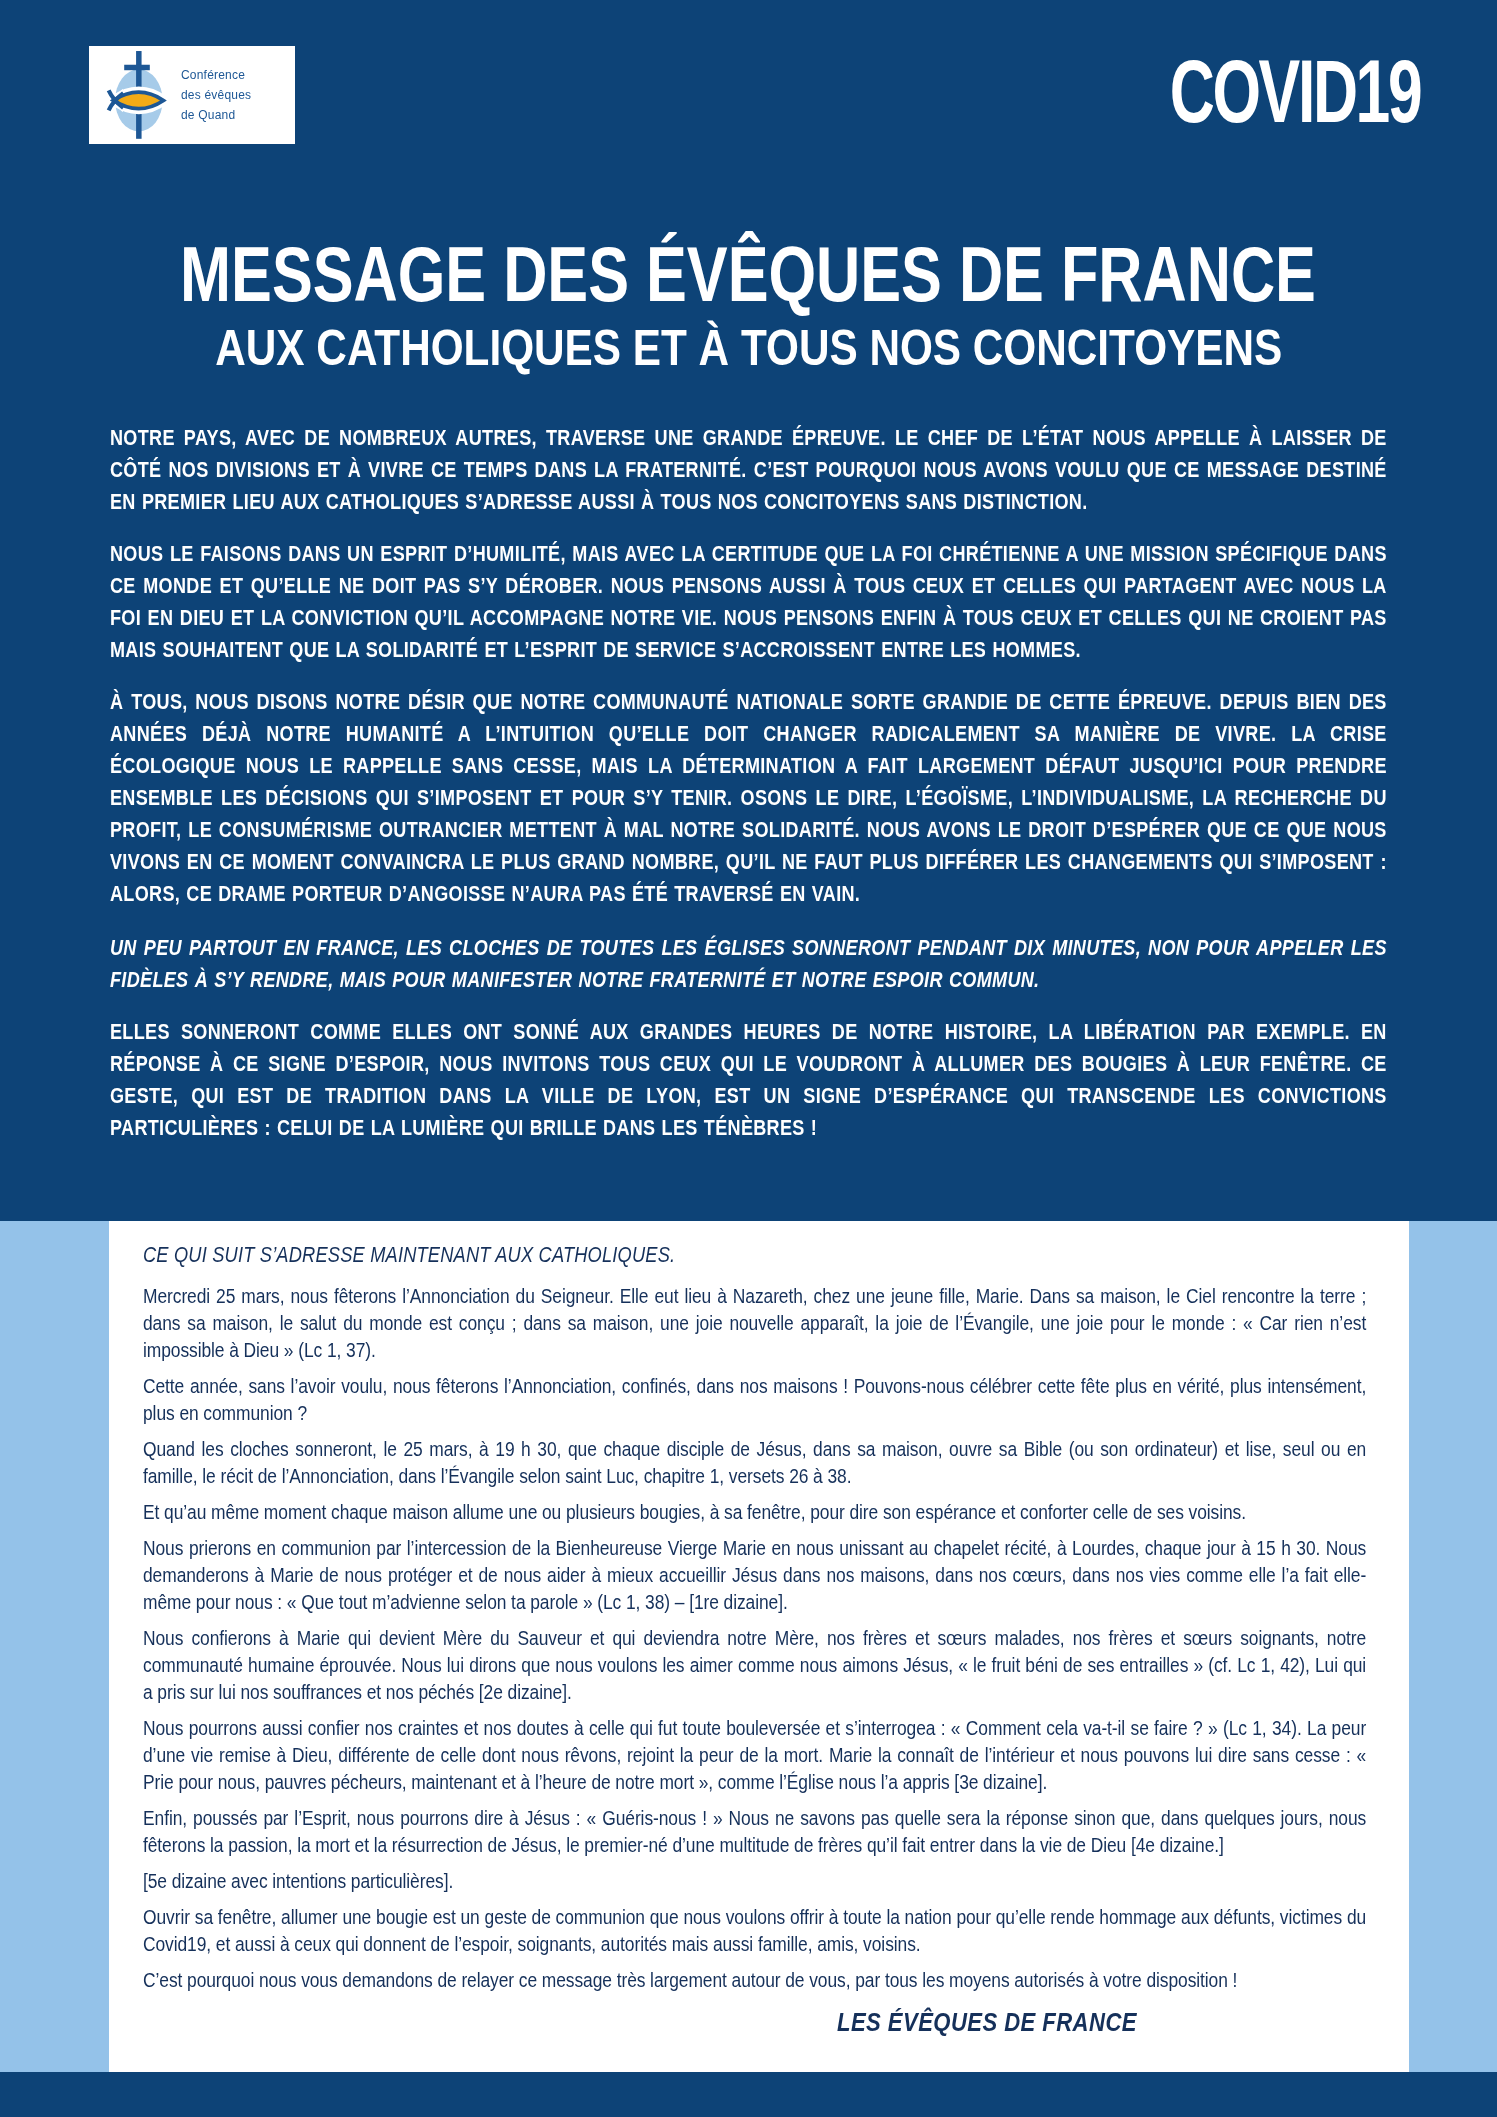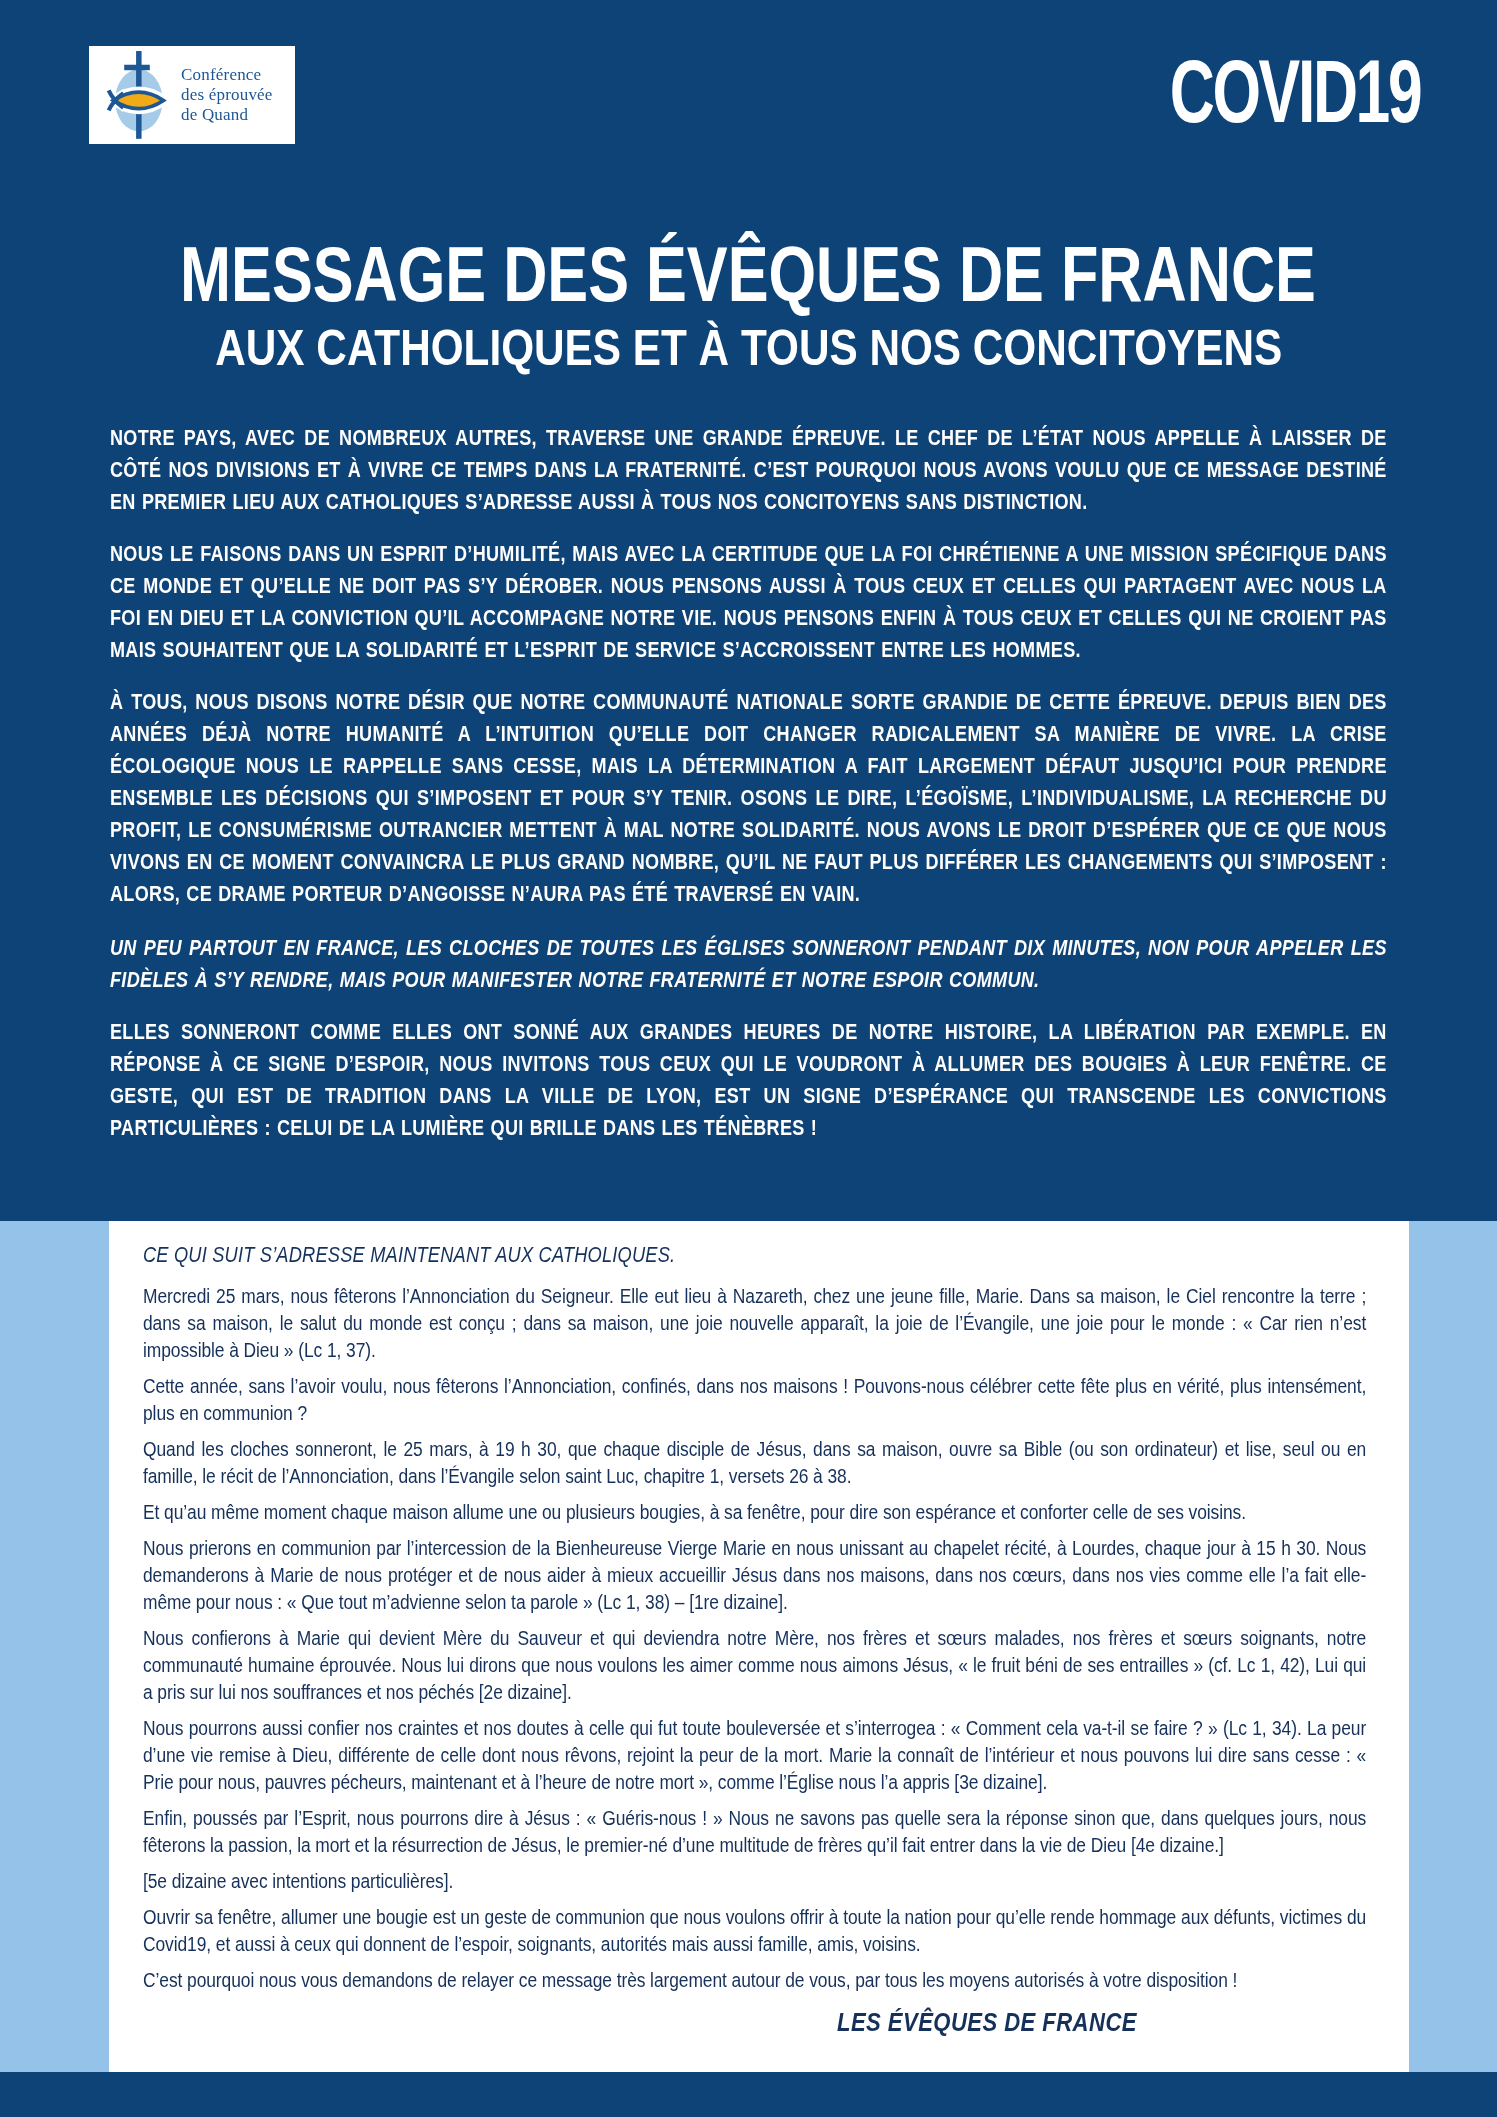--- a/index.html
+++ b/index.html
@@ -11,22 +11,22 @@
   
   .top { position:relative; height:1221px; overflow:hidden; color:#fff; }
 
   .logo-box {
     position:absolute; left:89px; top:46px; width:206px; height:98px;
     background:#fff; display:flex; align-items:center; gap:12px;
     padding-left:16px; box-sizing:border-box;
   }
   .logo-mark { flex:0 0 auto; margin-top:2px; }
   .logo-text {
-    color:#1d5795; font-family:Liberation Serif, serif;
-    font-size:17px; line-height:20px; letter-spacing:0.2px;
+    color:#1d5795; font-family:Liberation Sans, sans-serif;
+    font-size:12px; line-height:20px; letter-spacing:0.2px;
   }
 
   .covid {
     position:absolute; right:77px; top:40px;
     font-size:80px; font-weight:bold; letter-spacing:-3px; color:#fff;
     transform:scale(0.78, 1.12); transform-origin:top right; white-space:nowrap;
   }
 
   .title-wrap { padding-top:234px; text-align:center; }
   .title-main {
@@ -97,21 +97,21 @@
         <path d="M8 58 Q 37 37 66 58 Q 37 79 8 58 Z" fill="#ffffff" stroke="#ffffff" stroke-width="9"></path>
         <path d="M22 49 Q 10 58 3 71" stroke="#ffffff" stroke-width="9" fill="none"></path>
         <path d="M22 67 Q 10 58 3 45" stroke="#ffffff" stroke-width="9" fill="none"></path>
         <path d="M9 58 Q 37 40 64 58 Q 37 76 9 58 Z" fill="#f2ab17" stroke="#1d5795" stroke-width="4"></path>
         <path d="M20 50 Q 9 58 4 69" stroke="#1d5795" stroke-width="4.5" fill="none"></path>
         <path d="M20 66 Q 9 58 4 47" stroke="#1d5795" stroke-width="4.5" fill="none"></path>
       </svg>
     </span>
     <span class="logo-text">
       <span>Conférence</span><br>
-      <span>des éprouvée</span><br>
+      <span>des évêques</span><br>
       <span>de Quand</span>
     </span>
   </div>
 
   <div class="covid">COVID19</div>
 
   <div class="title-wrap">
     <span class="title-main">MESSAGE DES ÉVÊQUES DE FRANCE</span><br>
     <span class="title-sub">AUX CATHOLIQUES ET À TOUS NOS CONCITOYENS</span>
   </div>

